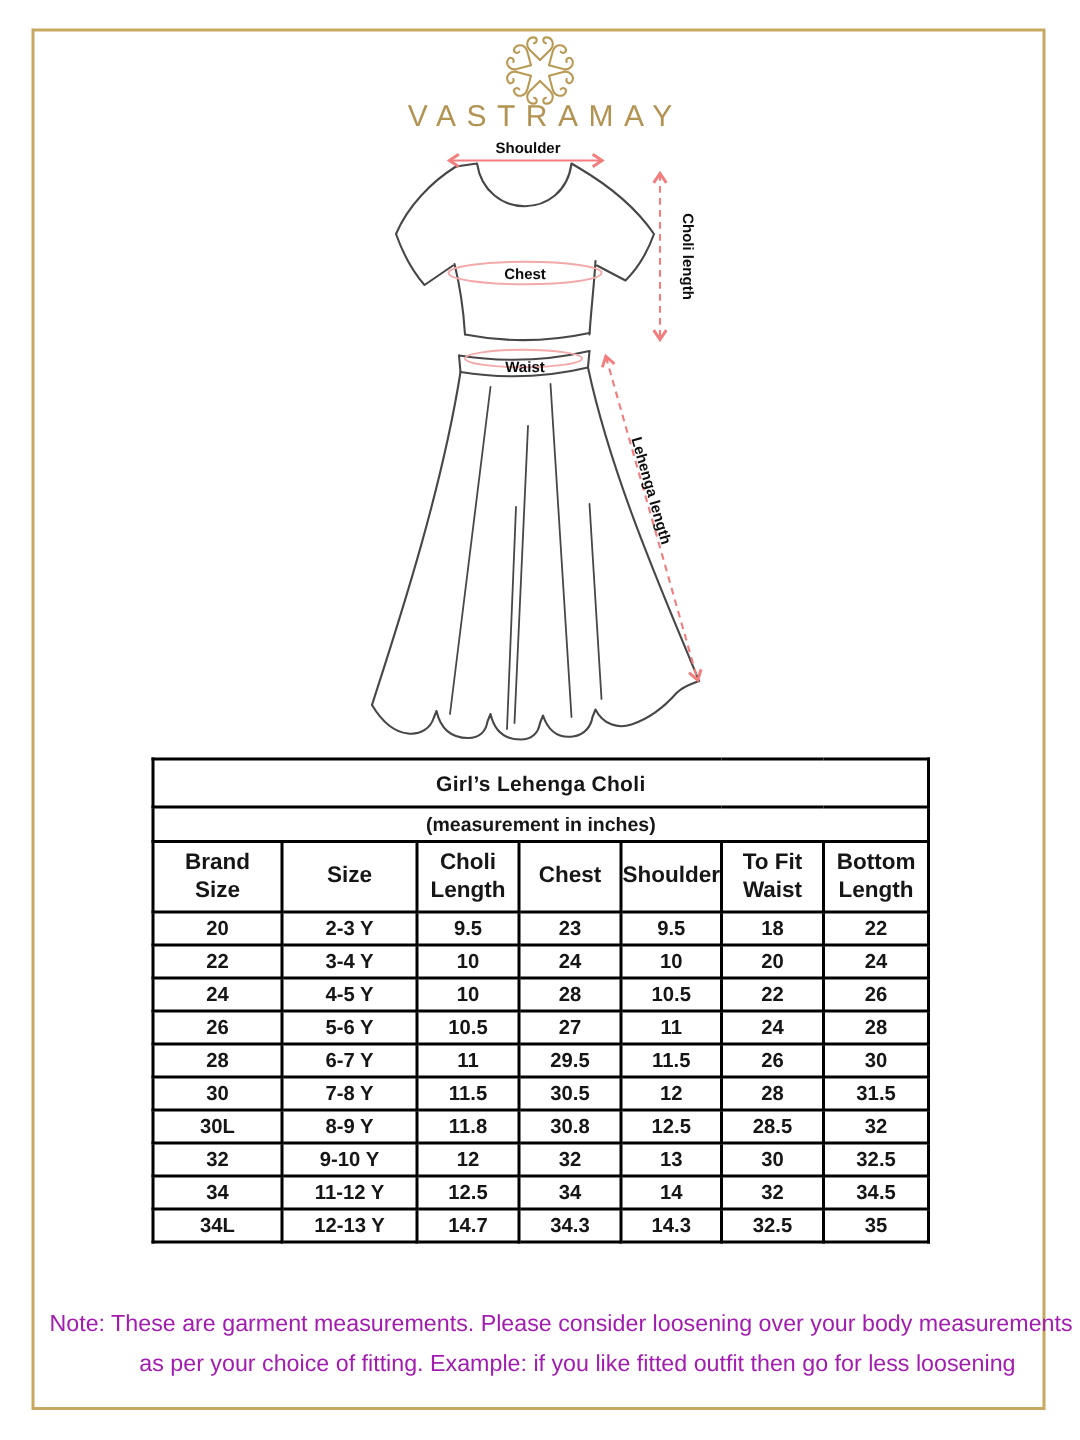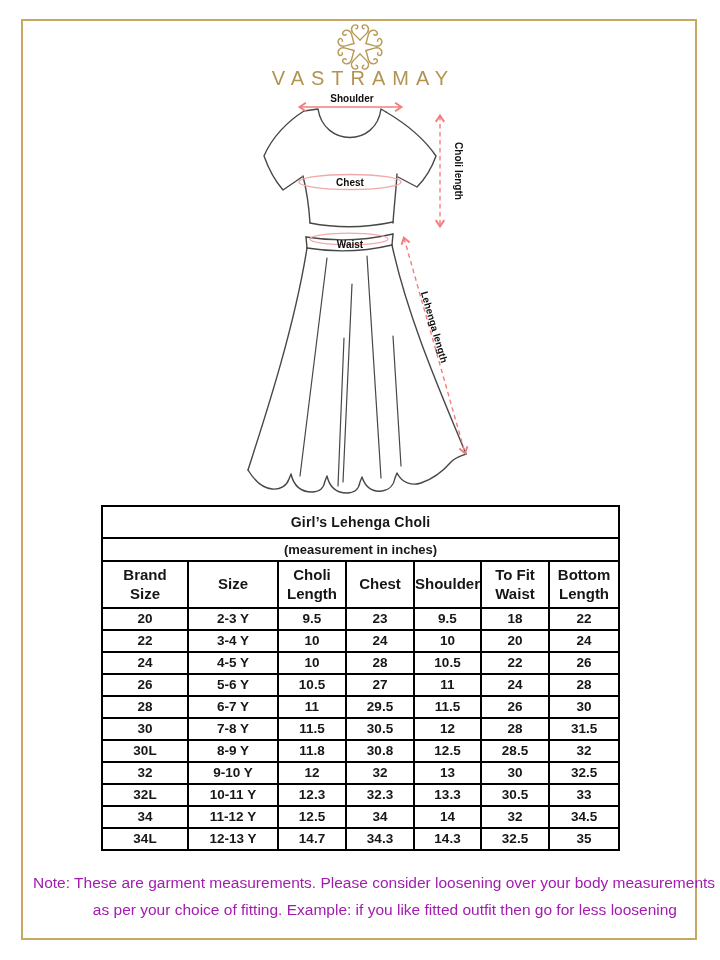--- a/index.html
+++ b/index.html
@@ -203,29 +203,20 @@
         <tr class="data-row">
           <td>32</td>
           <td>9-10 Y</td>
           <td>12</td>
           <td>32</td>
           <td>13</td>
           <td>30</td>
           <td>32.5</td>
         </tr>
         <tr class="data-row">
-          <td>32L</td>
-          <td>10-11 Y</td>
-          <td>12.3</td>
-          <td>32.3</td>
-          <td>13.3</td>
-          <td>30.5</td>
-          <td>33</td>
-        </tr>
-        <tr class="data-row">
           <td>34</td>
           <td>11-12 Y</td>
           <td>12.5</td>
           <td>34</td>
           <td>14</td>
           <td>32</td>
           <td>34.5</td>
         </tr>
         <tr class="data-row">
           <td>34L</td>

